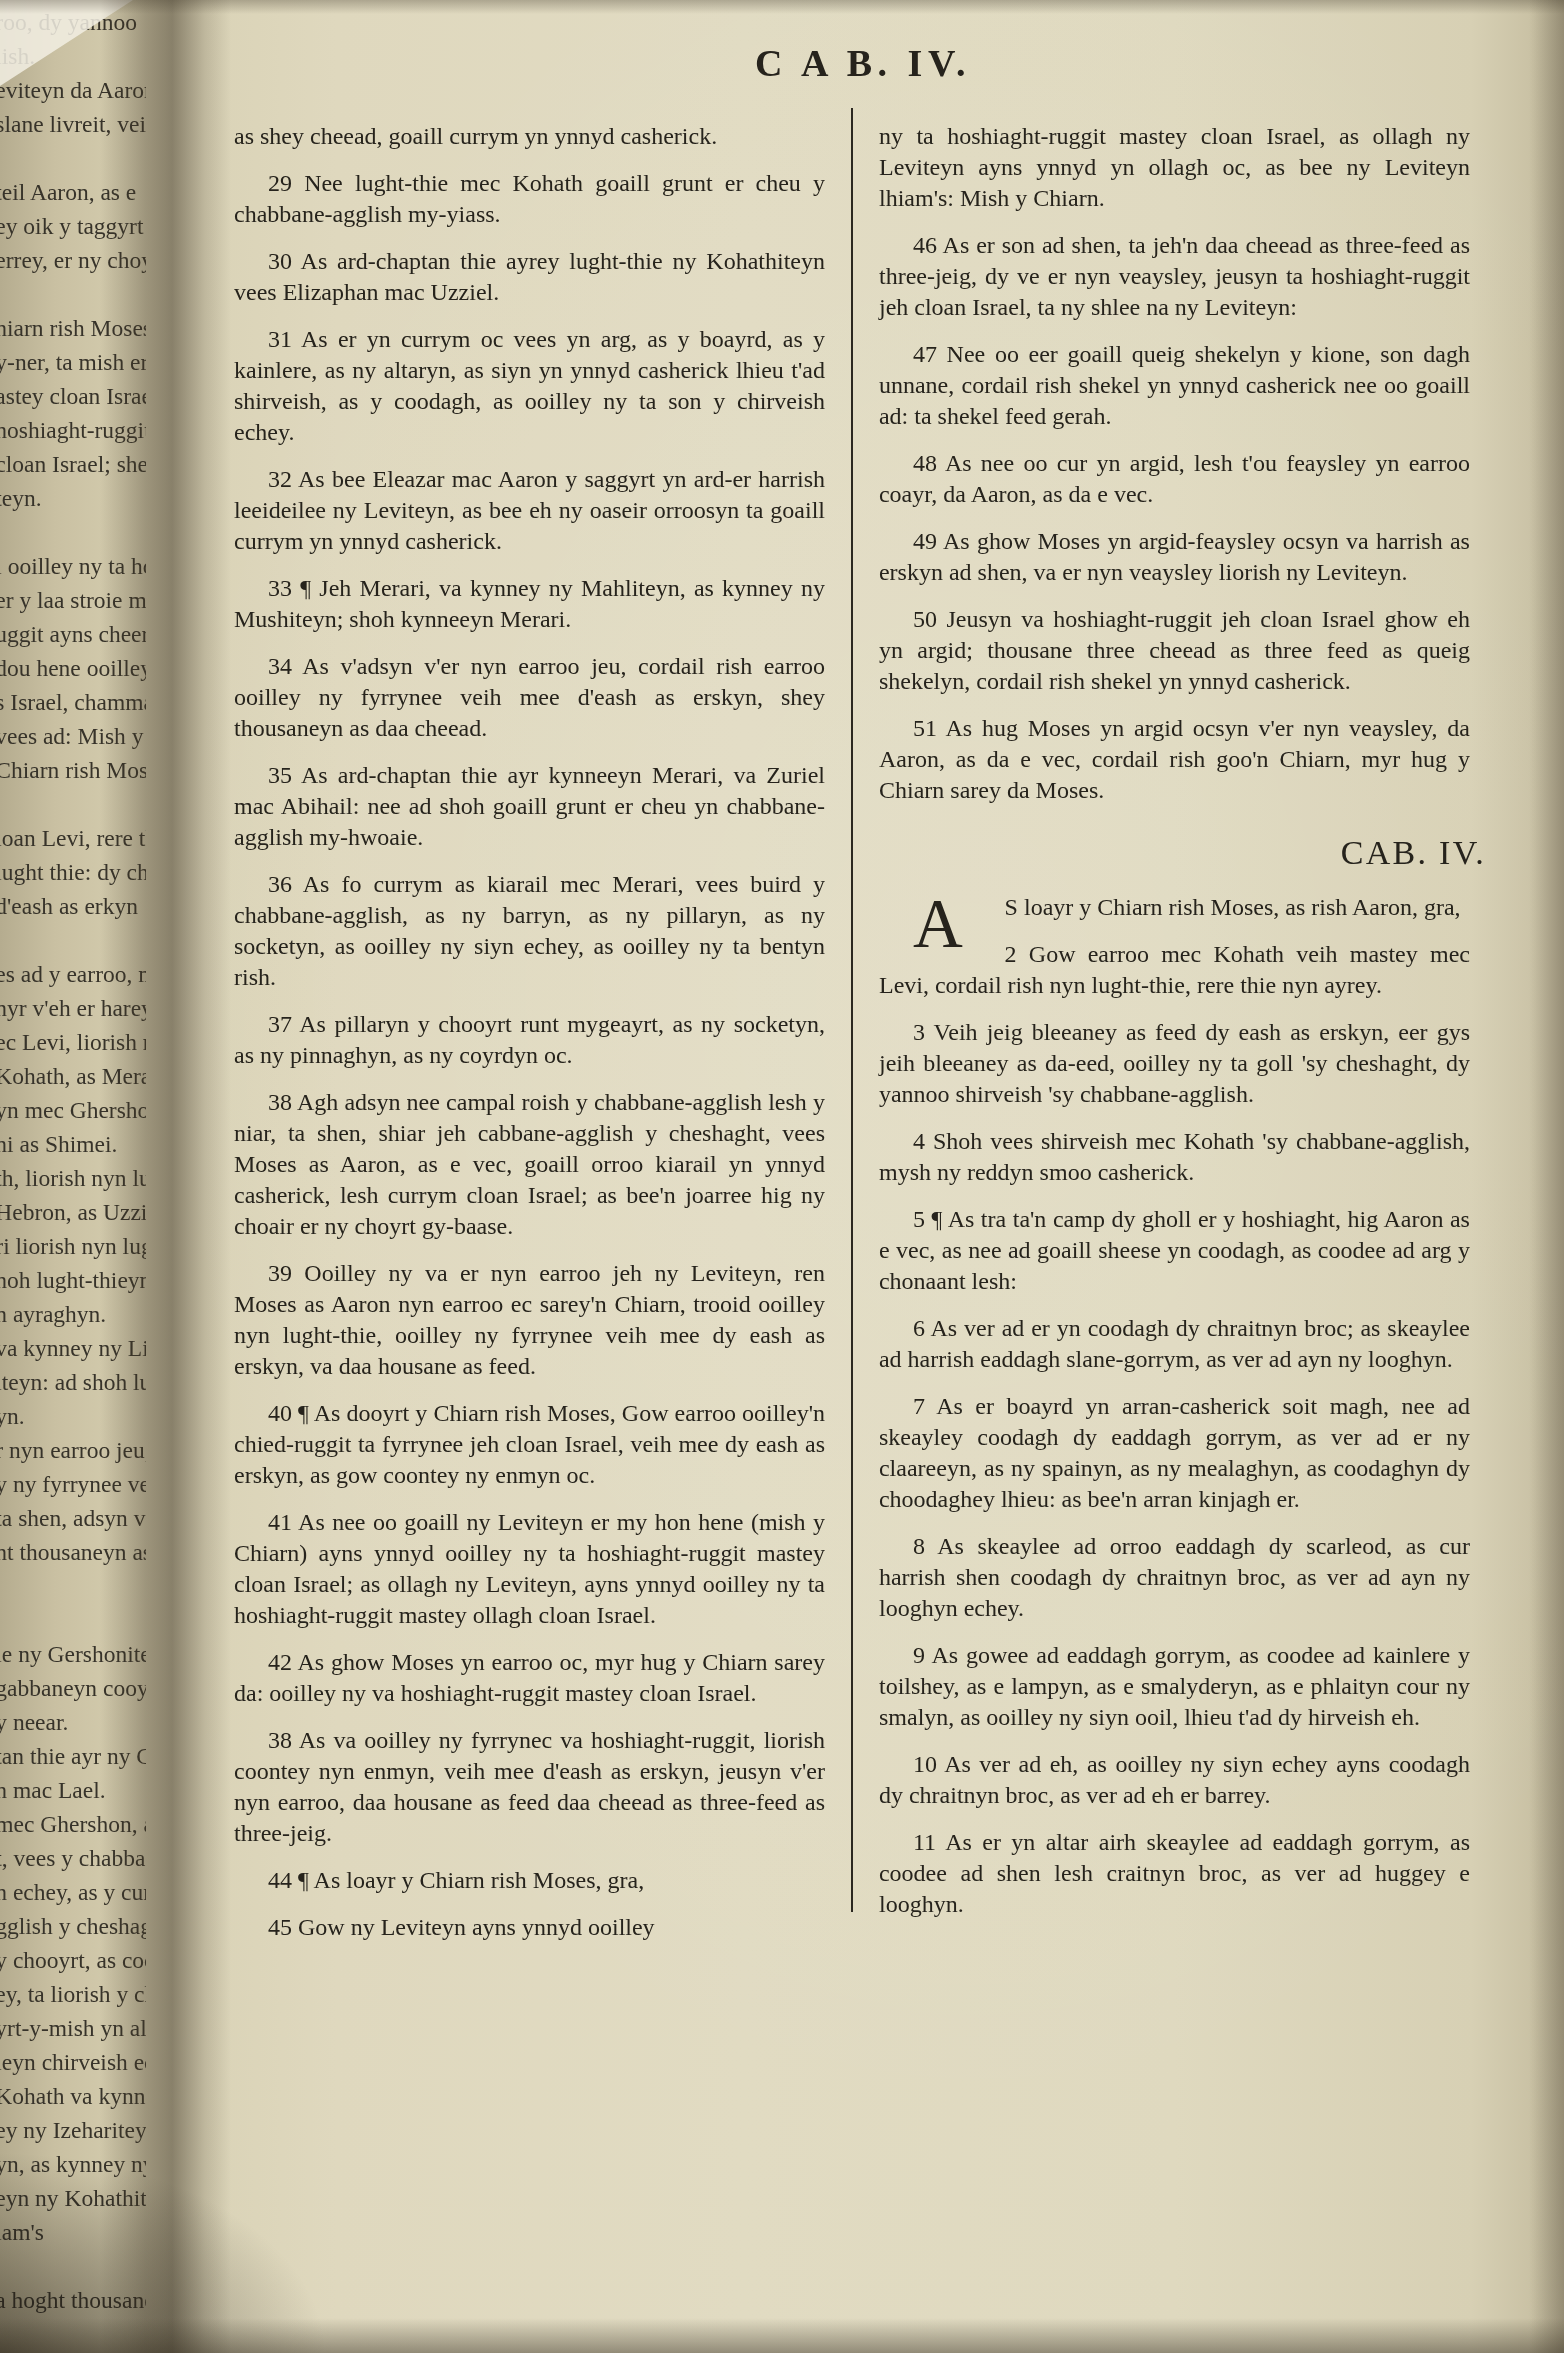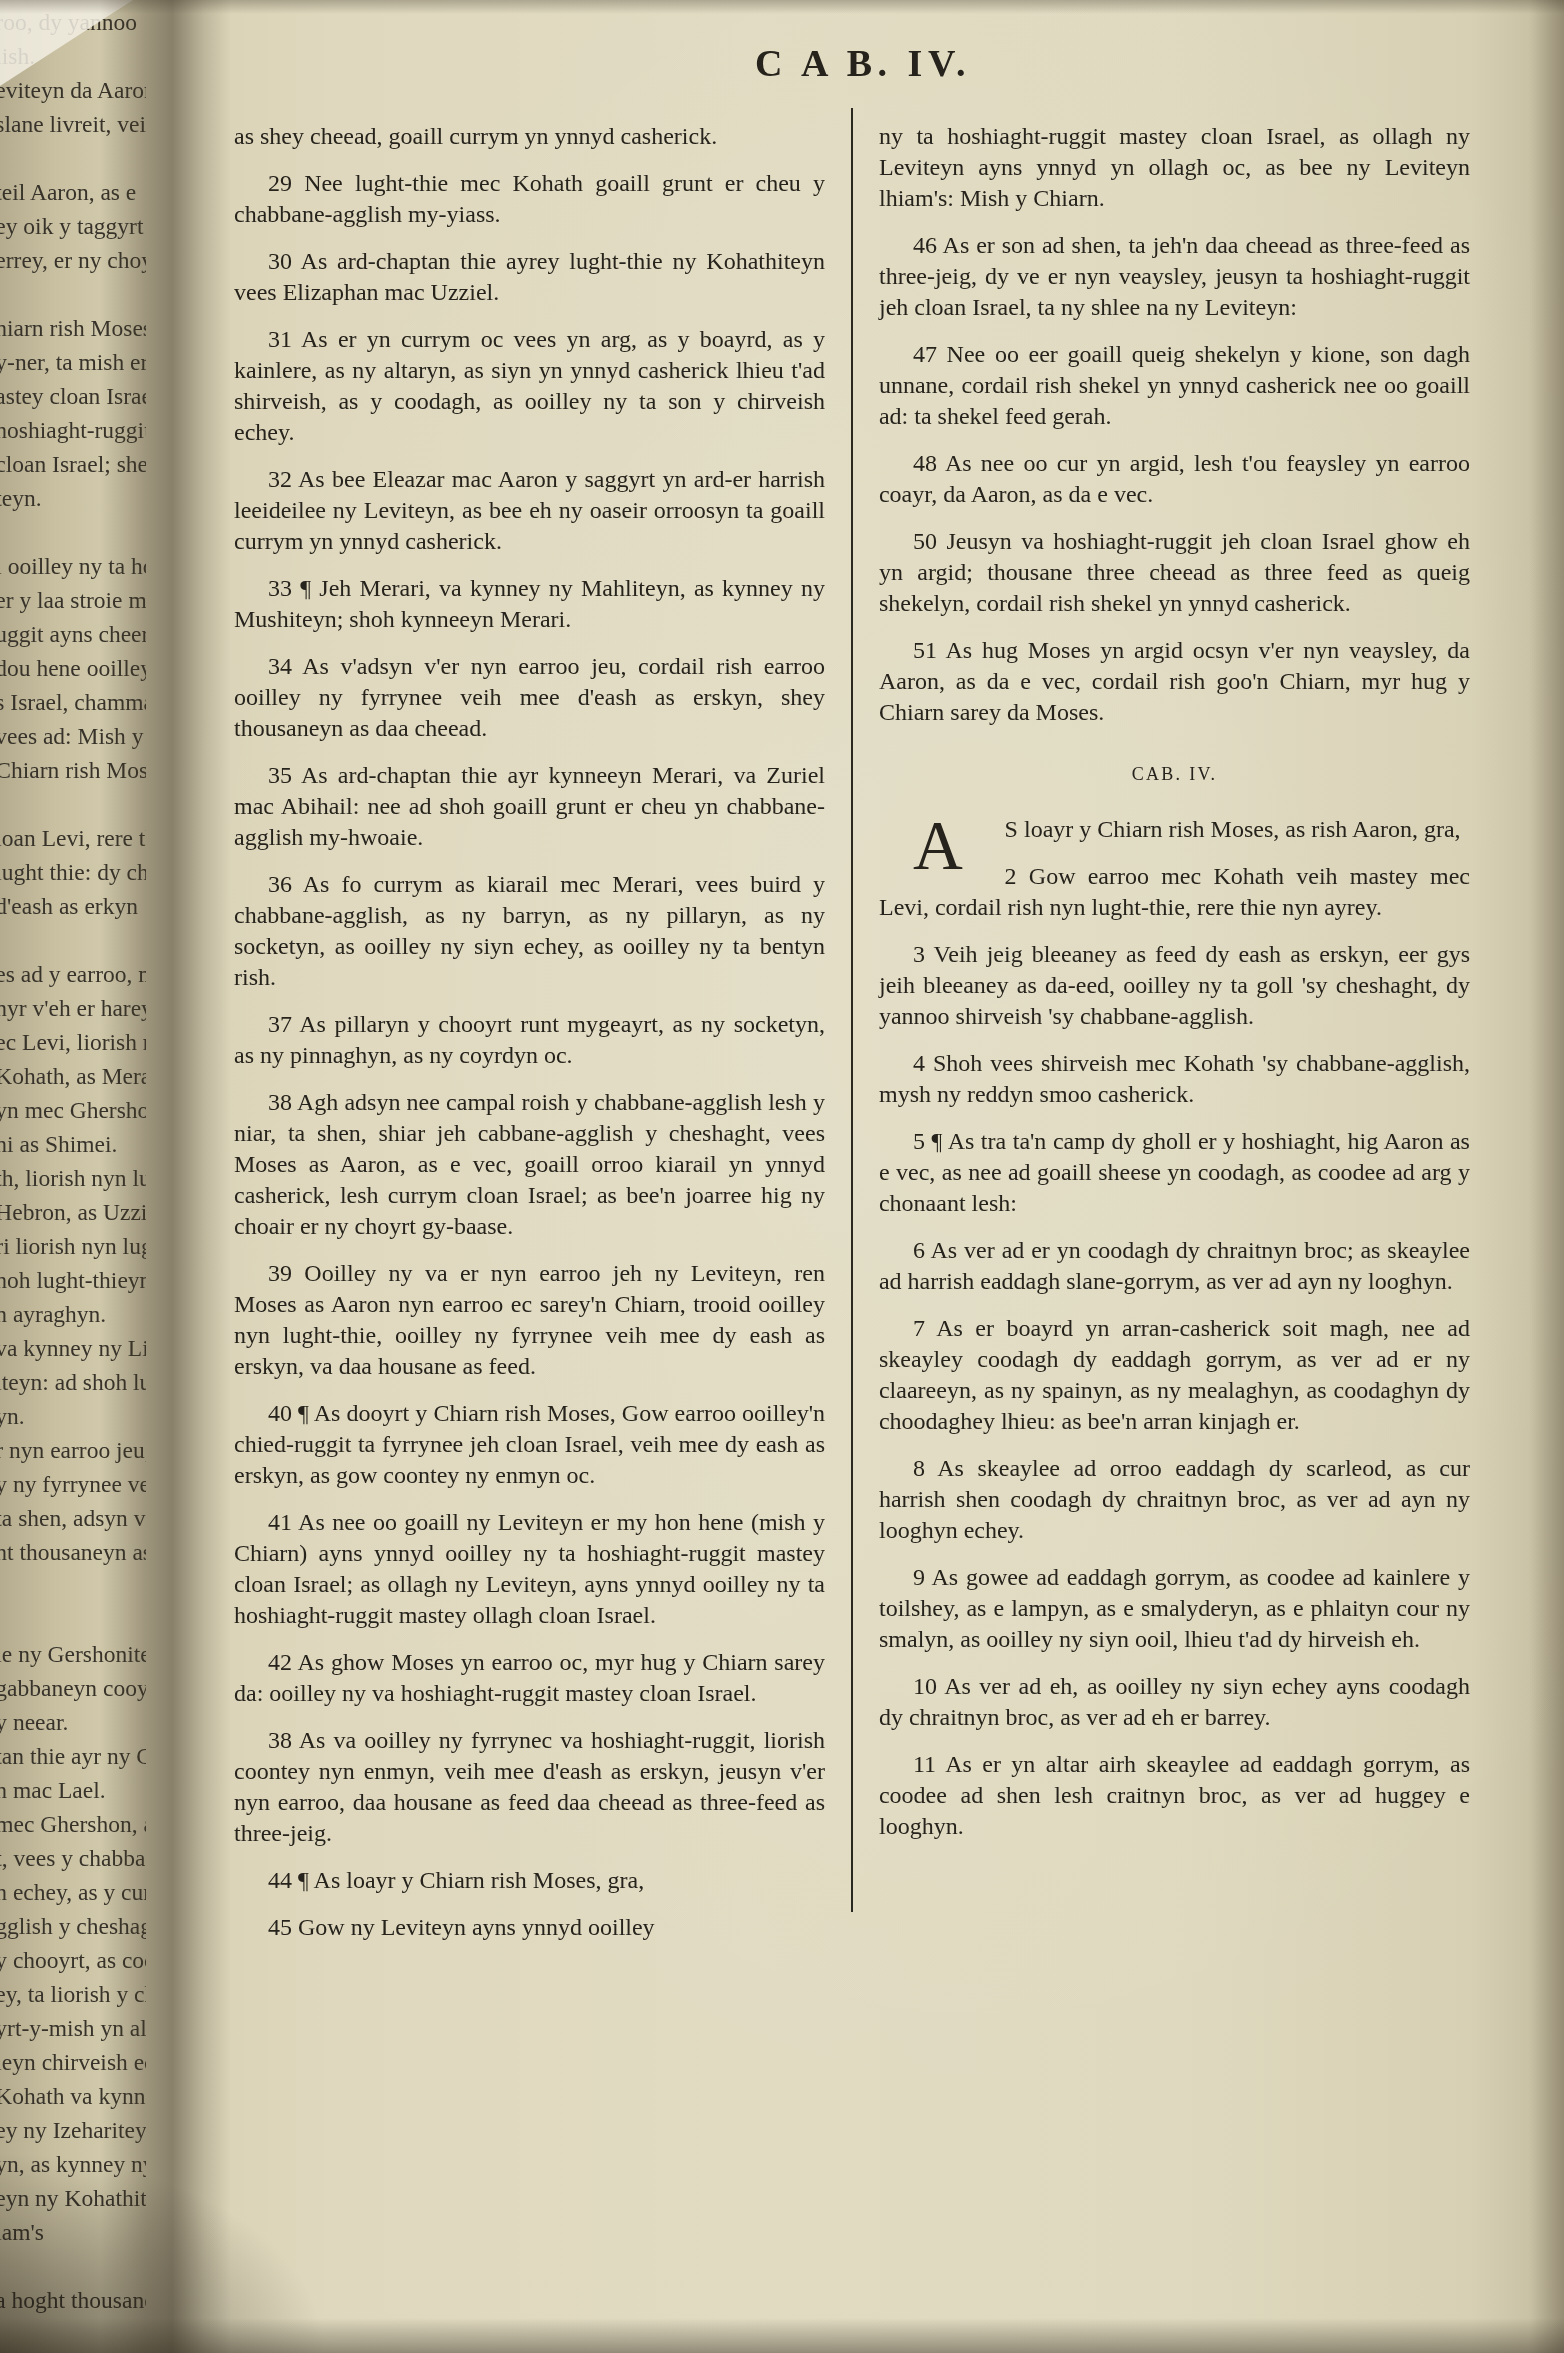--- a/index.html
+++ b/index.html
@@ -73,22 +73,22 @@
     color:#26231c;
   }
   .col-rule{
     width:1.6px;background:#2b2820;
     margin:3.1px 10.2px 47px 10.2px;
   }
   .para{margin:16px;padding:0;}
   .para.v{text-indent:34px;}
   .para.cont{text-indent:0;}
   .para.h{
-    text-align:center;text-indent:0;
-    letter-spacing:2.3px;font-size:18px;
+    text-align:right;text-indent:0;
+    letter-spacing:2.3px;font-size:34px;
     margin:31px 0 23.5px 0;
   }
   .dropcap{
     float:left;
     font-size:69px;line-height:58px;
     padding:3.1px 7.8px 0 0;
     color:#26231c;
   }
 </style>
 </head>
@@ -192,20 +192,21 @@
           <p class="para v">38 As va ooilley ny fyrrynec va hoshiaght-ruggit, liorish coontey nyn enmyn, veih mee d'eash as erskyn, jeusyn v'er nyn earroo, daa housane as feed daa cheead as three-feed as three-jeig.</p>
           <p class="para v">44 ¶ As loayr y Chiarn rish Moses, gra,</p>
           <p class="para v">45 Gow ny Leviteyn ayns ynnyd ooilley</p>
         </div>
       <div class="col-rule"></div>
       <div class="col col-right">
           <p class="para cont">ny ta hoshiaght-ruggit mastey cloan Israel, as ollagh ny Leviteyn ayns ynnyd yn ollagh oc, as bee ny Leviteyn lhiam's: Mish y Chiarn.</p>
           <p class="para v">46 As er son ad shen, ta jeh'n daa cheead as three-feed as three-jeig, dy ve er nyn veaysley, jeusyn ta hoshiaght-ruggit jeh cloan Israel, ta ny shlee na ny Leviteyn:</p>
           <p class="para v">47 Nee oo eer goaill queig shekelyn y kione, son dagh unnane, cordail rish shekel yn ynnyd casherick nee oo goaill ad: ta shekel feed gerah.</p>
           <p class="para v">48 As nee oo cur yn argid, lesh t'ou feaysley yn earroo coayr, da Aaron, as da e vec.</p>
+          <p class="para v">49 As ghow Moses yn argid-feaysley ocsyn va harrish as erskyn ad shen, va er nyn veaysley liorish ny Leviteyn.</p>
           <p class="para v">50 Jeusyn va hoshiaght-ruggit jeh cloan Israel ghow eh yn argid; thousane three cheead as three feed as queig shekelyn, cordail rish shekel yn ynnyd casherick.</p>
           <p class="para v">51 As hug Moses yn argid ocsyn v'er nyn veaysley, da Aaron, as da e vec, cordail rish goo'n Chiarn, myr hug y Chiarn sarey da Moses.</p>
           <p class="para h">CAB. IV.</p>
           <p class="para v drop"><span class="dropcap">A</span>S loayr y Chiarn rish Moses, as rish Aaron, gra,</p>
           <p class="para v">2 Gow earroo mec Kohath veih mastey mec Levi, cordail rish nyn lught-thie, rere thie nyn ayrey.</p>
           <p class="para v">3 Veih jeig bleeaney as feed dy eash as erskyn, eer gys jeih bleeaney as da-eed, ooilley ny ta goll 'sy cheshaght, dy yannoo shirveish 'sy chabbane-agglish.</p>
           <p class="para v">4 Shoh vees shirveish mec Kohath 'sy chabbane-agglish, mysh ny reddyn smoo casherick.</p>
           <p class="para v">5 ¶ As tra ta'n camp dy gholl er y hoshiaght, hig Aaron as e vec, as nee ad goaill sheese yn coodagh, as coodee ad arg y chonaant lesh:</p>
           <p class="para v">6 As ver ad er yn coodagh dy chraitnyn broc; as skeaylee ad harrish eaddagh slane-gorrym, as ver ad ayn ny looghyn.</p>
           <p class="para v">7 As er boayrd yn arran-casherick soit magh, nee ad skeayley coodagh dy eaddagh gorrym, as ver ad er ny claareeyn, as ny spainyn, as ny mealaghyn, as coodaghyn dy choodaghey lhieu: as bee'n arran kinjagh er.</p>

